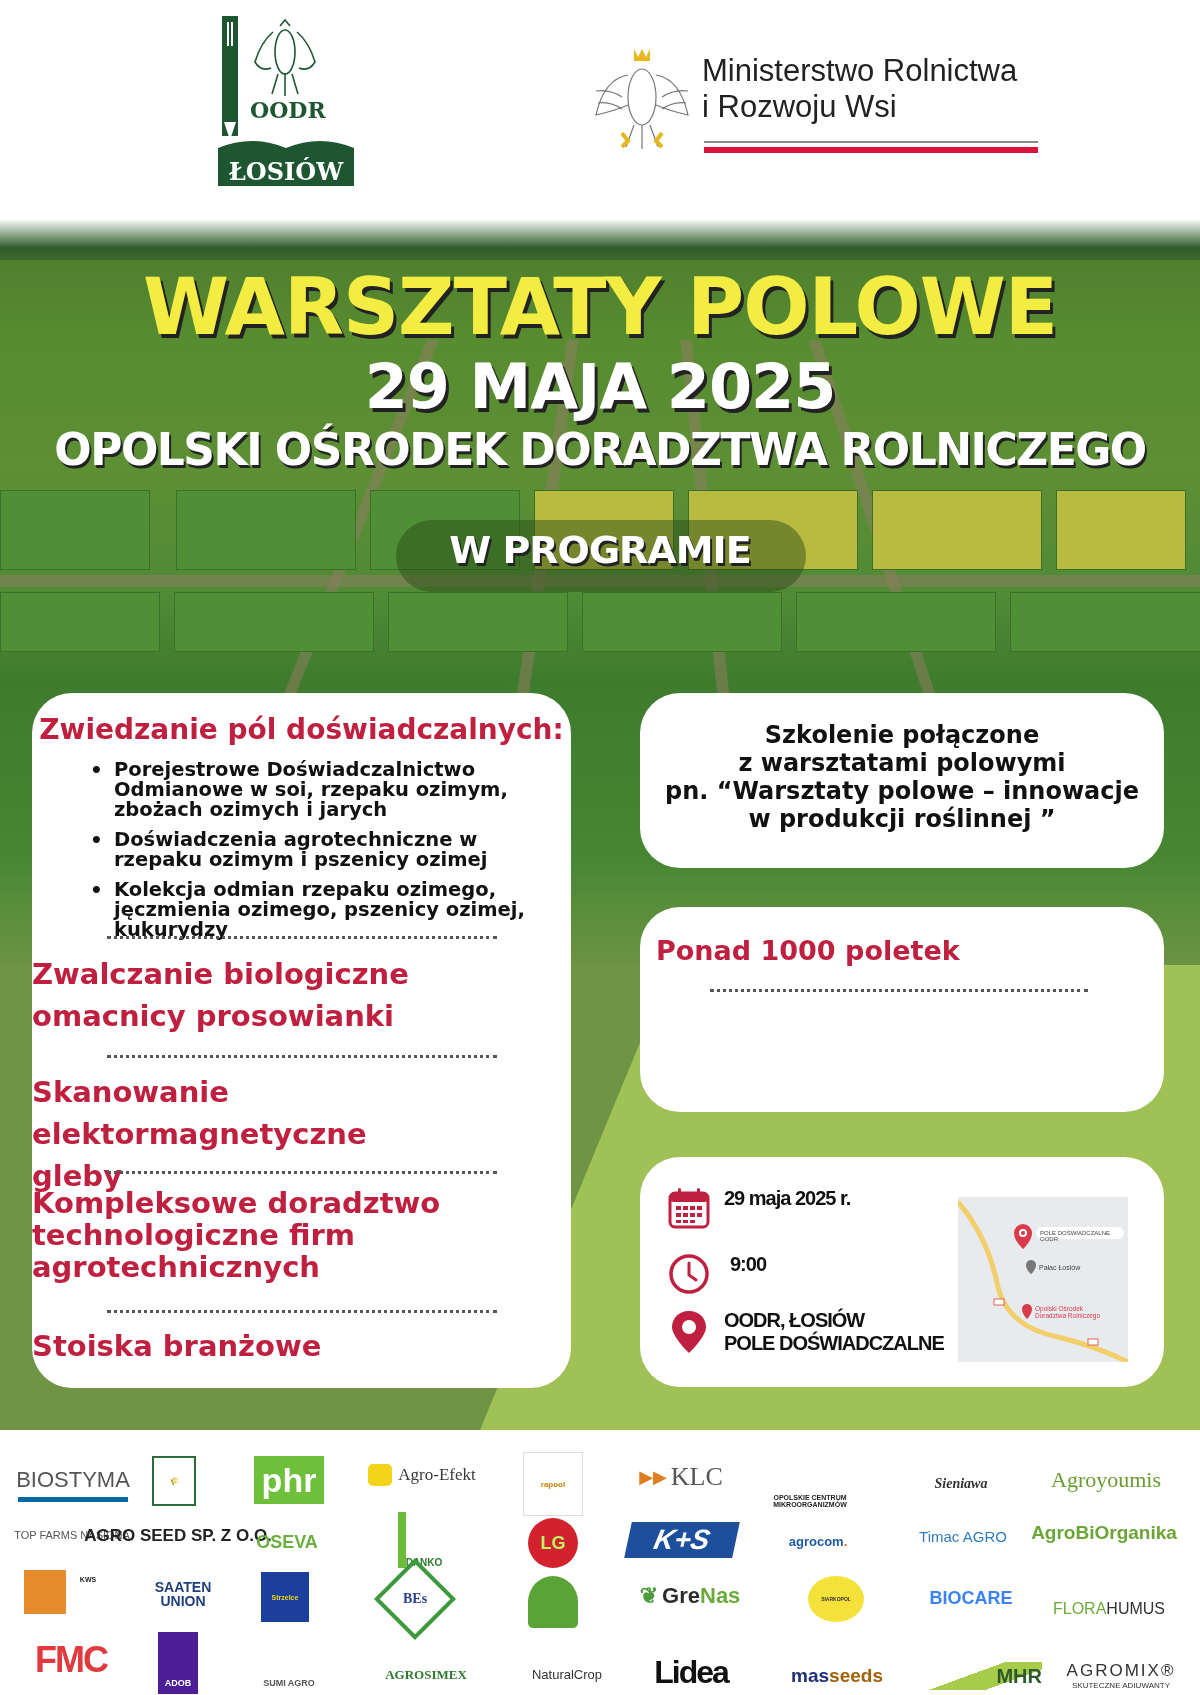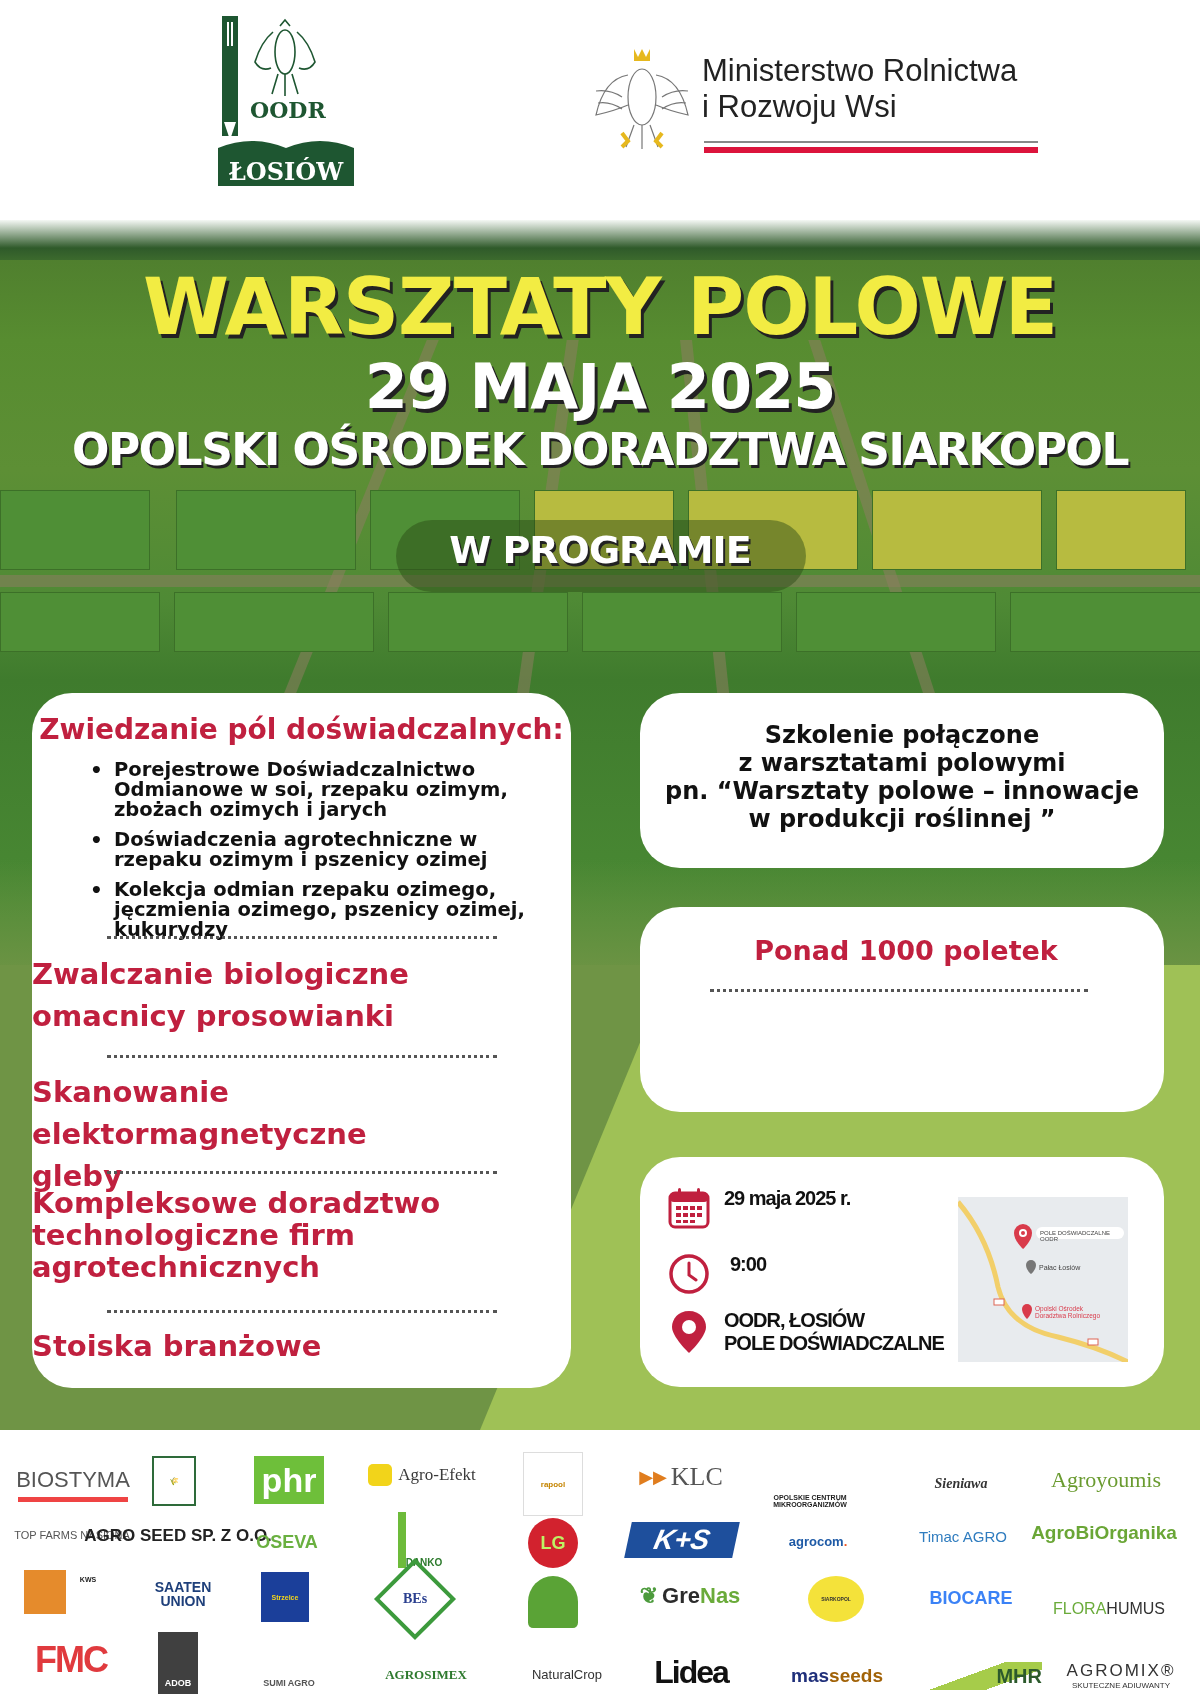--- a/index.html
+++ b/index.html
@@ -39,21 +39,21 @@
 .red{color:#c0203f;font-weight:bold}
 .left-title{position:absolute;left:0;top:20px;width:100%;text-align:center;font-size:28px}
 .bullets{position:absolute;left:48px;top:67px;width:480px;list-style:none}
 .bullets li{position:relative;padding-left:34px;font-size:19.5px;font-weight:bold;color:#111;line-height:20px;margin-bottom:10px}
 .bullets li:before{content:"•";position:absolute;left:10px;top:0;font-size:20px}
 .dots{position:absolute;left:75px;width:390px;border-top:3px dotted #555;height:0}
 .section{position:absolute;left:0;width:100%;font-size:29px;line-height:42px}
 .section.tight{line-height:32px}
 
 .rc-text{position:absolute;left:0;top:28px;width:100%;text-align:center;font-size:24px;font-weight:bold;color:#111;line-height:28px}
-.stat{position:absolute;left:4px;width:100%;text-align:center;font-size:27px;line-height:32px}
+.stat{position:absolute;left:16px;width:100%;text-align:left;font-size:27px;line-height:32px}
 .dots2{position:absolute;left:70px;width:378px;border-top:3px dotted #555}
 
 .info-row{position:absolute;left:28px;display:flex;align-items:flex-start}
 .info-text{font-family:"Liberation Sans",sans-serif;font-weight:bold;font-size:20px;color:#111;letter-spacing:-1px;line-height:23px}
 .map{position:absolute;left:318px;top:40px;width:170px;height:165px;background:#e8ebee;overflow:hidden}
 .map-label{position:absolute;font-family:"Liberation Sans",sans-serif;font-size:6px;color:#444}
 .map-label.red{color:#d93b4b;font-weight:normal;font-size:6.5px}
 
 .sponsors{position:absolute;left:0;top:1430px;width:1200px;height:265px;background:#fff}
 .logo{position:absolute;font-family:"Liberation Sans",sans-serif;display:flex;align-items:center;justify-content:center;font-weight:bold;white-space:nowrap}
@@ -130,21 +130,21 @@
     <div class="plot" style="width:200px;height:60px"></div>
     <div class="plot" style="width:200px;height:60px"></div>
     <div class="plot" style="width:200px;height:60px"></div>
   </div>
   <div class="lower-bg3"></div>
   <div class="lower-bg"></div>
   <div class="lower-bg2"></div>
 
   <div class="title t1">WARSZTATY POLOWE</div>
   <div class="title t2">29 MAJA 2025</div>
-  <div class="title t3">OPOLSKI OŚRODEK DORADZTWA SIARKOPOL</div>
+  <div class="title t3">OPOLSKI OŚRODEK DORADZTWA ROLNICZEGO</div>
   <div class="program-pill"></div>
   <div class="title t4">W PROGRAMIE</div>
 </div>
 
 <div class="card card-left">
   <div class="left-title red">Zwiedzanie pól doświadczalnych:</div>
   <ul class="bullets">
     <li>Porejestrowe Doświadczalnictwo Odmianowe w soi, rzepaku ozimym, zbożach ozimych i jarych</li>
     <li>Doświadczenia agrotechniczne w rzepaku ozimym i pszenicy ozimej</li>
     <li>Kolekcja odmian rzepaku ozimego, jęczmienia ozimego, pszenicy ozimej, kukurydzy</li>
@@ -247,21 +247,21 @@
     <span class="map-label" style="left:81px;top:67px;font-size:7px">Pałac Łosiów</span>
     <span class="map-label red" style="left:77px;top:108px">
       <div>Opolski Ośrodek</div>
       <div>Doradztwa Rolniczego</div>
     </span>
   </div>
 </div>
 
 <div class="sponsors">
 
-  <div class="logo" style="left:18px;top:32px;width:110px;height:40px;color:#555;font-weight:normal;font-size:22px;border-bottom:5px solid #ef4444">BIOSTYMA</div>
+  <div class="logo" style="left:18px;top:32px;width:110px;height:40px;color:#555;font-weight:normal;font-size:22px;border-bottom:5px solid #0369a1">BIOSTYMA</div>
   <div class="logo" style="left:152px;top:26px;width:44px;height:50px;border:2px solid #2e6b3a;color:#c89330;font-size:8px">🌾</div>
   <div class="logo" style="left:254px;top:26px;width:70px;height:48px;background:#6ebf3a;color:#fff;font-size:34px">phr</div>
   <div class="logo" style="left:362px;top:32px;width:120px;height:26px;color:#3a3a3a;font-weight:normal;font-family:'Liberation Serif',serif;font-size:17px">
       <span style="display:inline-block;width:24px;height:22px;background:#f2d41a;border-radius:5px;margin-right:6px"></span>
       <span>Agro-Efekt</span>
     </div>
   <div class="logo" style="left:523px;top:22px;width:60px;height:64px;border:1px solid #ddd;color:#c48400;font-size:8px">rapool</div>
   <div class="logo" style="left:636px;top:28px;width:90px;height:38px;color:#555;font-family:'Liberation Serif',serif;font-size:26px;font-weight:normal"><span style="color:#e07d1e;font-size:18px;margin-right:4px">▶▶</span>KLC</div>
   <div class="logo" style="left:762px;top:36px;width:96px;height:70px;color:#222;font-size:7px;align-items:flex-start;flex-direction:column;white-space:normal;text-align:center">OPOLSKIE CENTRUM MIKROORGANIZMÓW</div>
   <div class="logo" style="left:906px;top:40px;width:110px;height:28px;color:#333;font-family:'Liberation Serif',serif;font-style:italic;font-size:14px">Sieniawa</div>
@@ -284,21 +284,21 @@
   <div class="logo" style="left:386px;top:140px;width:58px;height:58px;border:4px solid #3c9a3c;transform:rotate(45deg)">
       <span style="transform:rotate(-45deg);color:#2a3f8f;font-family:'Liberation Serif',serif;font-size:14px">BEs</span>
     </div>
   <div class="logo" style="left:528px;top:146px;width:50px;height:52px;border-radius:50% 50% 10% 10%;background:#5aa336"></div>
   <div class="logo" style="left:630px;top:150px;width:120px;height:32px;color:#2c2c2c;font-size:22px"><span style="color:#4c9b3c;margin-right:4px">❦</span>Gre<span style="color:#6aab3a">Nas</span></div>
   <div class="logo" style="left:808px;top:146px;width:56px;height:46px;border-radius:50%;background:#f4e23a;color:#333;font-size:5px">SIARKOPOL</div>
   <div class="logo" style="left:934px;top:150px;width:74px;height:36px;color:#3b82f6;font-size:18px">BIOCARE</div>
   <div class="logo" style="left:1050px;top:166px;width:118px;height:26px;color:#333;font-weight:normal;font-size:16px"><span style="color:#6aab3a">FLORA</span>HUMUS</div>
 
   <div class="logo" style="left:18px;top:210px;width:106px;height:40px;color:#e03a3e;font-size:36px;letter-spacing:-2px">FMC</div>
-  <div class="logo" style="left:158px;top:202px;width:40px;height:62px;background:#404040;color:#fff;font-size:9px;align-items:flex-end;padding-bottom:6px">ADOB</div>
+  <div class="logo" style="left:158px;top:202px;width:40px;height:62px;background:#4c1d95;color:#fff;font-size:9px;align-items:flex-end;padding-bottom:6px">ADOB</div>
   <div class="logo" style="left:258px;top:228px;width:62px;height:30px;color:#555;font-size:9px;align-items:flex-end">SUMI AGRO</div>
   <div class="logo" style="left:378px;top:232px;width:96px;height:26px;color:#2e7a2e;font-family:'Liberation Serif',serif;font-size:13px">AGROSIMEX</div>
   <div class="logo" style="left:512px;top:232px;width:110px;height:24px;color:#333;font-weight:normal;font-size:13px">NaturalCrop</div>
   <div class="logo" style="left:652px;top:224px;width:78px;height:36px;color:#111;font-size:32px;letter-spacing:-2px">Lidea</div>
   <div class="logo" style="left:770px;top:236px;width:134px;height:20px;color:#1f2f7a;font-size:19px">mas<span style="color:#a16207;font-weight:bold">seeds</span></div>
   <div class="logo" style="left:930px;top:232px;width:112px;height:28px;color:#2c5a2c;font-size:20px;justify-content:flex-end;background:linear-gradient(160deg,#fff 40%,#a6cc4a 40%,#a6cc4a 70%,#fff 70%)">MHR</div>
   <div class="logo" style="left:1062px;top:228px;width:118px;height:34px;color:#333;font-weight:normal;font-size:8px;flex-direction:column">
       <span style="font-size:17px;letter-spacing:2px">AGROMIX®</span>
       <span>SKUTECZNE ADIUWANTY</span>
     </div>

